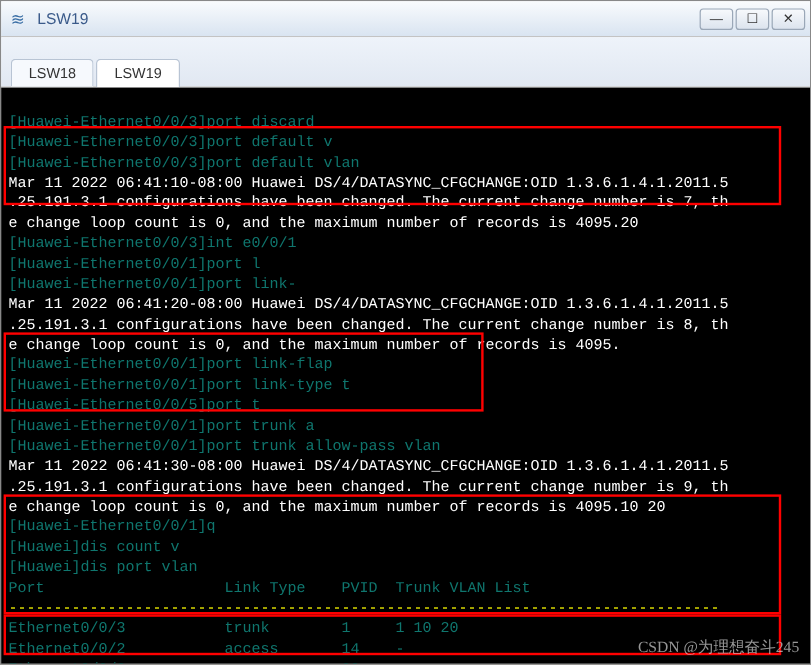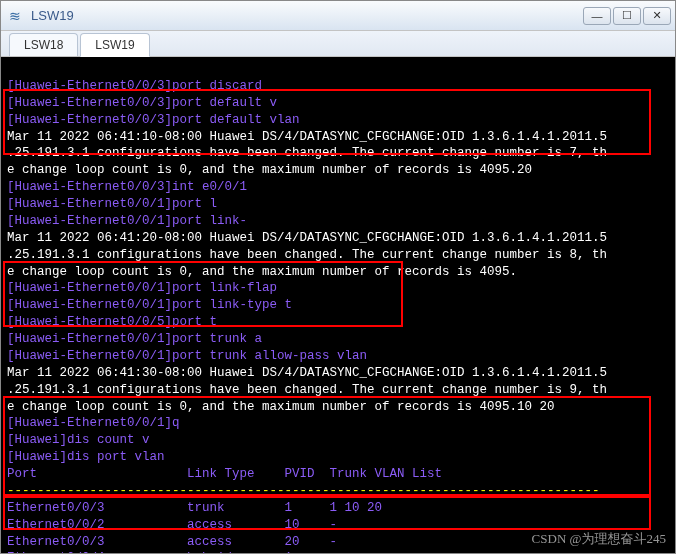--- a/index.html
+++ b/index.html
@@ -7,26 +7,26 @@
 
 .window { width: 676px; height: 554px; border: 1px solid #888; background: linear-gradient(to bottom, #fdfdfe, #e6ecf5); display: flex; flex-direction: column; }
 
 .titlebar { height: 30px; background: linear-gradient(to bottom, #f9fbfd, #d9e4f1); display: flex; align-items: center; padding: 0 4px 0 8px; border-bottom: 1px solid #c3c3c3; }
 .title-icon { width: 16px; height: 16px; margin-right: 6px; color: #3a6ea5; font-size: 14px; }
 .title-text { flex: 1; font-size: 13px; color: #3a5a8a; }
 .win-btns { display: flex; gap: 2px; }
 .win-btn { width: 28px; height: 18px; border: 1px solid #9aa7b7; border-radius: 3px; background: linear-gradient(to bottom,#f7f9fc,#dce4ee); display:flex; align-items:center; justify-content:center; font-size:11px; color:#333; }
 .win-btn.close { background: linear-gradient(to bottom,#f7f9fc,#dce4ee); }
 
-.tabbar { height: 26px; display: flex; align-items: flex-end; padding: 0 8px; background: linear-gradient(to bottom,#eef3fa,#e1e8f2); border-bottom: 1px solid #c3c3c3; gap: 2px; }
+.tabbar { height: 42px; display: flex; align-items: flex-end; padding: 0 8px; background: linear-gradient(to bottom,#eef3fa,#e1e8f2); border-bottom: 1px solid #c3c3c3; gap: 2px; }
 .tab { padding: 4px 14px; font-size: 12px; background: #f6f9fd; border: 1px solid #b8c4d4; border-bottom: none; border-radius: 4px 4px 0 0; color: #333; }
 .tab.active { background: #fff; font-weight: 500; box-shadow: 0 -1px 2px #fff inset; border-bottom: 1px solid #fff; position: relative; top: 1px; }
 
 .terminal { flex: 1; background: #000; color: #fff; font-family: "Courier New", monospace; font-size: 12.5px; padding: 4px 6px; white-space: pre; overflow: hidden; line-height: 1.35; position: relative; }
-.yellow { color: #8b5cf6; }
+.yellow { color: #0f766e; }
 .box-red { position: absolute; border: 2px solid #ff0000; pointer-events: none; }
 
 .watermark { position: absolute; right: 10px; bottom: 6px; font-size: 13px; color: rgba(200,200,200,0.75); font-family: Liberation Serif, serif; pointer-events: none; }
 
 .hline { color: #ffff00; }
 </style>
 </head>
 <body>
 
 <div class="window">
@@ -65,21 +65,21 @@
 <span class="yellow">[Huawei-Ethernet0/0/1]port trunk allow-pass vlan </span>
 <span>Mar 11 2022 06:41:30-08:00 Huawei DS/4/DATASYNC_CFGCHANGE:OID 1.3.6.1.4.1.2011.5</span>
 <span>.25.191.3.1 configurations have been changed. The current change number is 9, th</span>
 <span>e change loop count is 0, and the maximum number of records is 4095.10 20</span>
 <span class="yellow">[Huawei-Ethernet0/0/1]q</span>
 <span class="yellow">[Huawei]dis count v</span>
 <span class="yellow">[Huawei]dis port vlan </span>
 <span class="yellow">Port                    Link Type    PVID  Trunk VLAN List</span>
 <span class="hline">-------------------------------------------------------------------------------</span>
 <span class="yellow">Ethernet0/0/3           trunk        1     1 10 20</span>
-<span class="yellow">Ethernet0/0/2           access       10    -</span>
+<span class="yellow">Ethernet0/0/2           access       14    -</span>
 <span class="yellow">Ethernet0/0/3           access       20    -</span>
 <span class="yellow">Ethernet0/0/4           hybrid       1     -</span>
 
     <div id="boxes"><div class="box-red" style="top: 32px; left: 2px; width: 648px; height: 66px;"></div><div class="box-red" style="top: 204px; left: 2px; width: 400px; height: 66px;"></div><div class="box-red" style="top: 339px; left: 2px; width: 648px; height: 100px;"></div><div class="box-red" style="top: 439px; left: 2px; width: 648px; height: 34px;"></div></div>
   </div>
 </div>
 
 <div class="watermark">CSDN @为理想奋斗245</div>
 
 </body></html>

